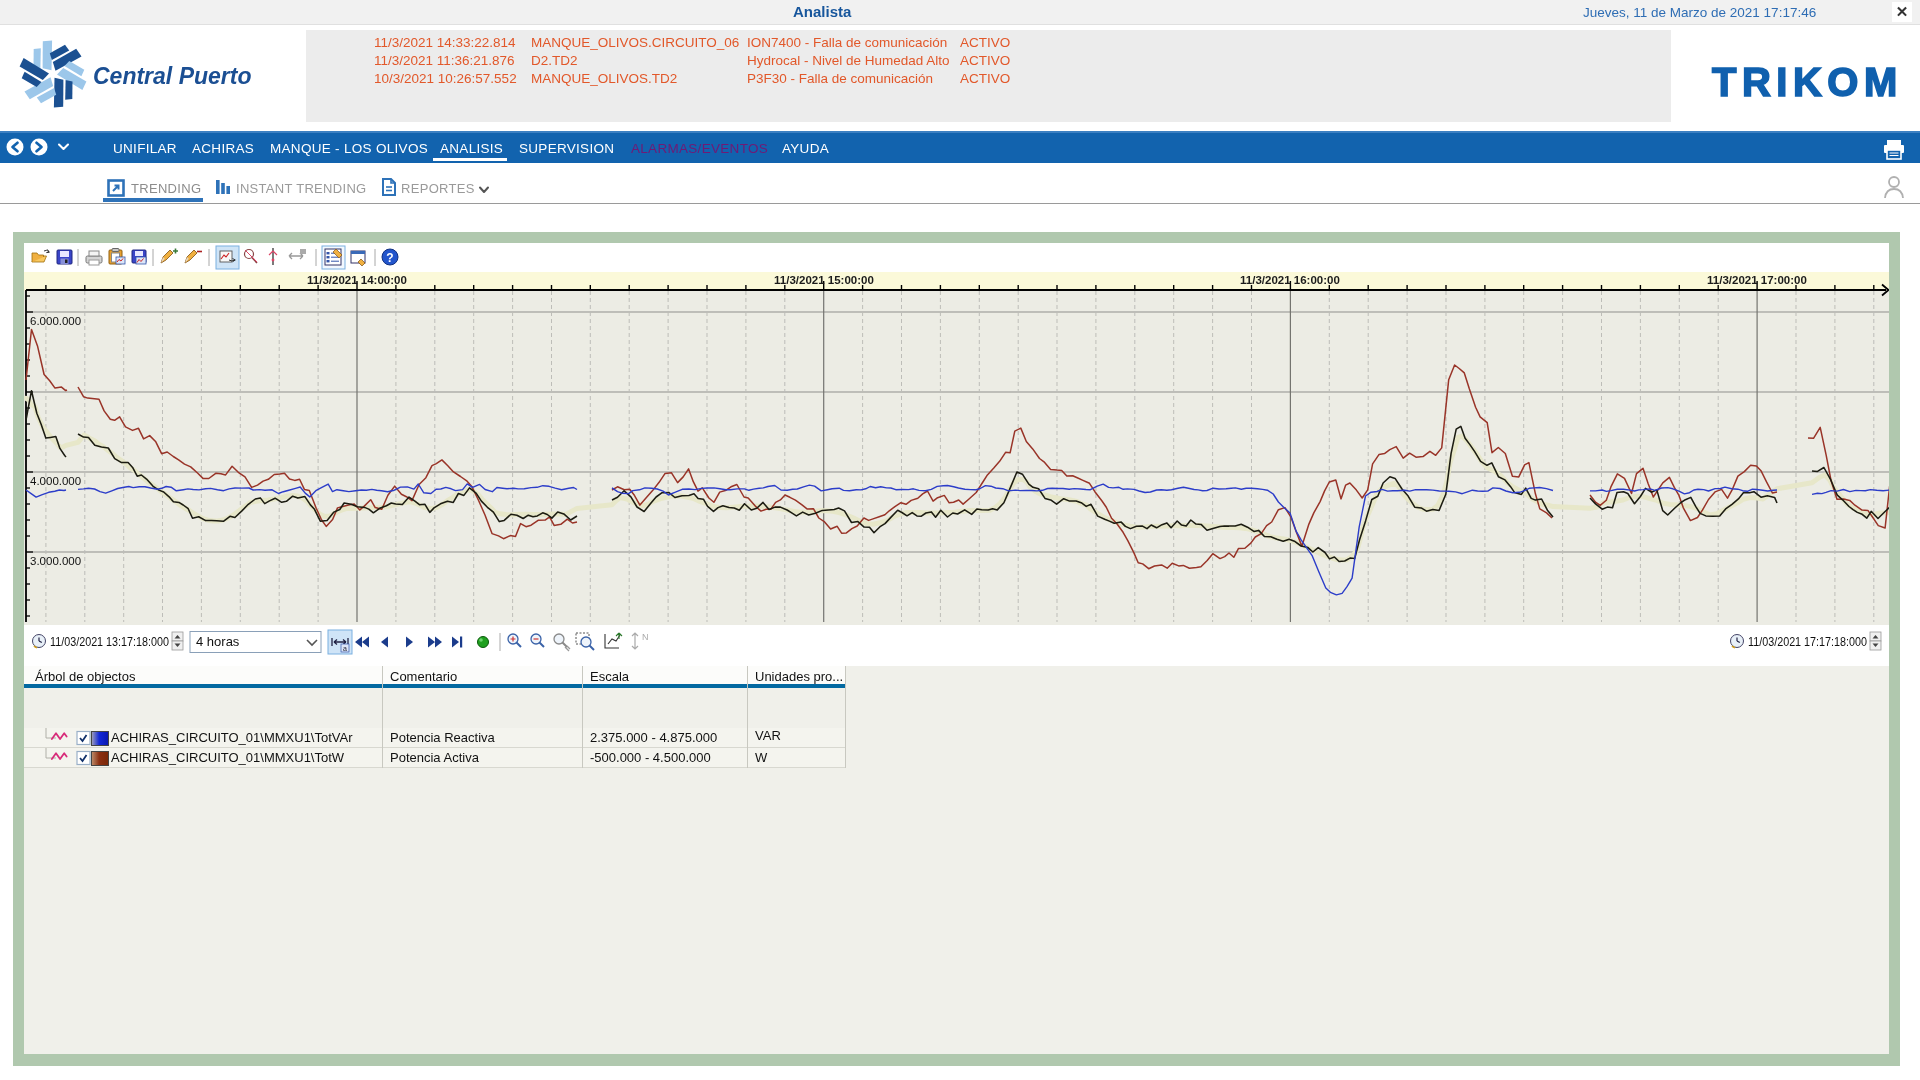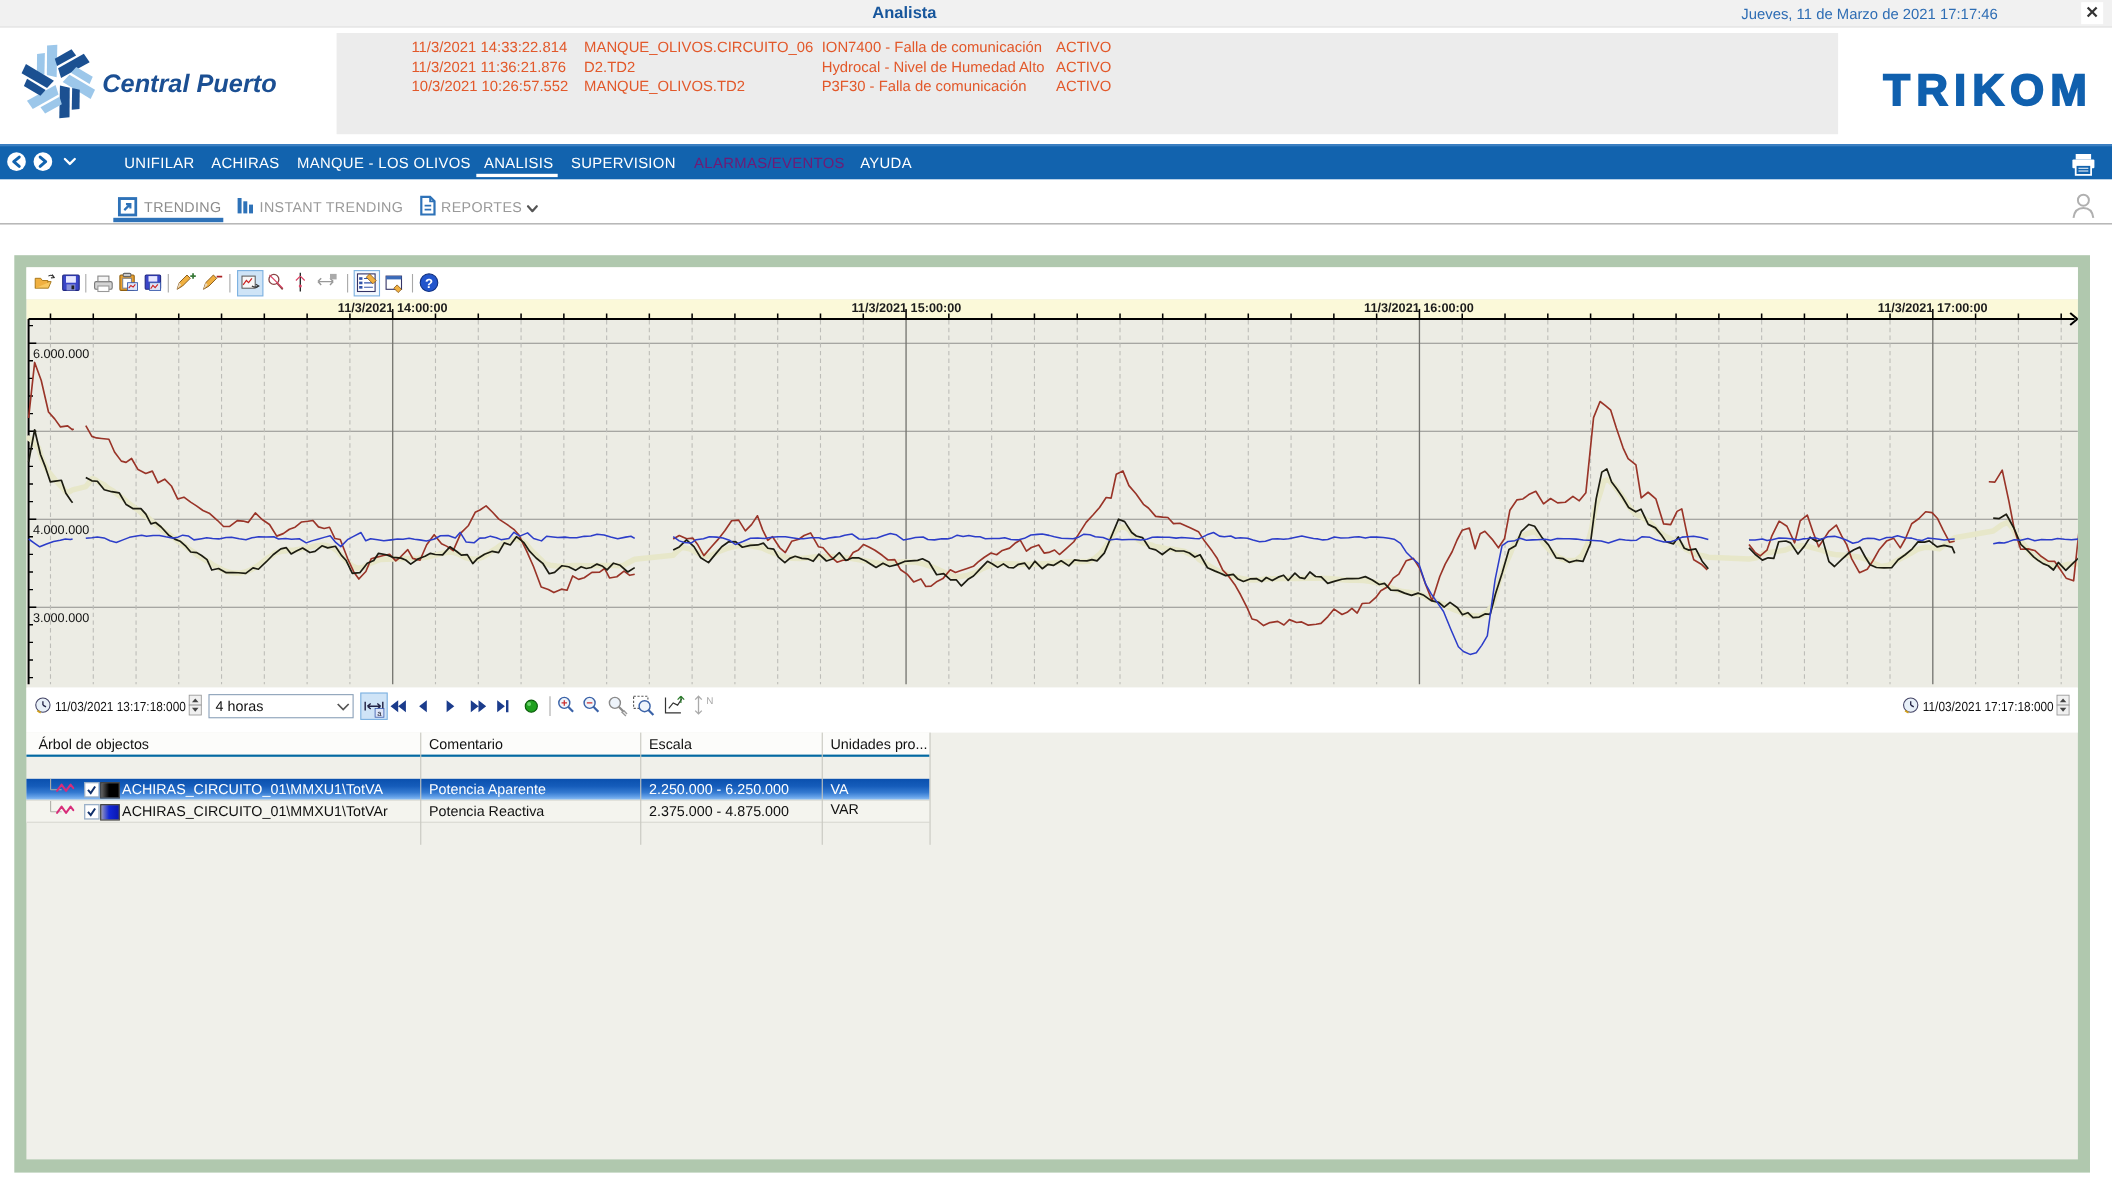--- a/index.html
+++ b/index.html
@@ -344,52 +344,52 @@
     </g>
     <text x="1724" y="18" font-family="Liberation Sans" font-size="12" fill="#111" textLength="119" lengthAdjust="spacingAndGlyphs">11/03/2021 17:17:18:000</text>
     <g transform="translate(1846,4)">
       <rect x="0" y="0" width="11" height="9" fill="#f0f0f0" stroke="#999" stroke-width="0.8"></rect>
       <rect x="0" y="9" width="11" height="9" fill="#f0f0f0" stroke="#999" stroke-width="0.8"></rect>
       <path d="M5.5,3 l3,3.5 h-6 z" fill="#444"></path>
       <path d="M5.5,15 l3,-3.5 h-6 z" fill="#444"></path>
     </g>
   </svg>
 <div style="position:absolute;left:24px;top:666px;width:821px;height:102px;font-size:13px;color:#111">
-    <div style="position:absolute;left:0;top:0;width:821px;height:22px;background:#fcfcfa;border-bottom:2px solid #0369a1">
+    <div style="position:absolute;left:0;top:0;width:821px;height:22px;background:#fcfcfa;border-bottom:4px solid #0369a1">
       <span style="position:absolute;left:11px;top:3px">Árbol de objectos</span>
       <span style="position:absolute;left:366px;top:3px">Comentario</span>
       <span style="position:absolute;left:566px;top:3px">Escala</span>
       <span style="position:absolute;left:731px;top:3px">Unidades pro...</span>
-    </div>
-    <div style="position:absolute;left:0;top:42px;width:821px;height:20px;background:linear-gradient(180deg,#0a50ae 0%,#155cba 35%,#3379d0 65%,#5f9de6 85%,#8fc0f4 100%);color:#fff;border-bottom:1px solid #d8d8d0">
-      <svg width="110" height="20" style="position:absolute;left:0;top:0">
-        <path d="M22,10 h10" stroke="#b0b0a8" stroke-width="1"></path>
-        <path d="M22,0 v10" stroke="#b0b0a8" stroke-width="1"></path>
-        <path d="M34,14 l5,-7 5,7 M44,14 l5,-7 3,4" fill="none" stroke="#d82d7a" stroke-width="2.2" stroke-linejoin="round" stroke-linecap="round" transform="translate(0,-0.5) scale(0.82)"></path>
-        <rect x="53" y="3.5" width="13" height="13" fill="#fff" stroke="#9ab0c8" stroke-width="1.2"></rect>
-        <path d="M56,10 l2.5,3 4,-6" fill="none" stroke="#10306a" stroke-width="1.8"></path>
-        <rect x="68" y="3.5" width="16" height="13" fill="#888" stroke="#444" stroke-width="0.8"></rect>
-      </svg>
-      <span style="position:absolute;left:68px;top:3.5px;width:16px;height:13px;background:linear-gradient(90deg,#666 ,#000 45%,#000);outline:1px solid #444"></span>
-      <span style="position:absolute;left:87px;top:2px">ACHIRAS_CIRCUITO_01\MMXU1\TotVA</span>
-      <span style="position:absolute;left:366px;top:2px">Potencia Aparente</span>
-      <span style="position:absolute;left:566px;top:2px">2.250.000 - 6.250.000</span>
-      <span style="position:absolute;left:731px;top:2px">VA</span>
     </div>
     <div style="position:absolute;left:0;top:62px;width:821px;height:20px;background:#f4f4ee;color:#111;border-bottom:1px solid #d8d8d0">
       <svg width="110" height="20" style="position:absolute;left:0;top:0">
         <path d="M22,10 h10" stroke="#b0b0a8" stroke-width="1"></path>
         <path d="M22,0 v10" stroke="#b0b0a8" stroke-width="1"></path>
         <path d="M34,14 l5,-7 5,7 M44,14 l5,-7 3,4" fill="none" stroke="#d82d7a" stroke-width="2.2" stroke-linejoin="round" stroke-linecap="round" transform="translate(0,-0.5) scale(0.82)"></path>
         <rect x="53" y="3.5" width="13" height="13" fill="#fff" stroke="#9ab0c8" stroke-width="1.2"></rect>
         <path d="M56,10 l2.5,3 4,-6" fill="none" stroke="#10306a" stroke-width="1.8"></path>
         <rect x="68" y="3.5" width="16" height="13" fill="#888" stroke="#444" stroke-width="0.8"></rect>
       </svg>
       <span style="position:absolute;left:68px;top:3.5px;width:16px;height:13px;background:linear-gradient(90deg,#99b,#1228d8 45%,#0a18b0);outline:1px solid #444"></span>
       <span style="position:absolute;left:87px;top:2px">ACHIRAS_CIRCUITO_01\MMXU1\TotVAr</span>
       <span style="position:absolute;left:366px;top:2px">Potencia Reactiva</span>
       <span style="position:absolute;left:566px;top:2px">2.375.000 - 4.875.000</span>
       <span style="position:absolute;left:731px;top:0">VAR</span>
     </div>
+    <div style="position:absolute;left:0;top:82px;width:821px;height:20px;background:#f4f4ee;color:#111;border-bottom:1px solid #d8d8d0">
+      <svg width="110" height="20" style="position:absolute;left:0;top:0">
+        <path d="M22,10 h10" stroke="#b0b0a8" stroke-width="1"></path>
+        <path d="M22,0 v10" stroke="#b0b0a8" stroke-width="1"></path>
+        <path d="M34,14 l5,-7 5,7 M44,14 l5,-7 3,4" fill="none" stroke="#d82d7a" stroke-width="2.2" stroke-linejoin="round" stroke-linecap="round" transform="translate(0,-0.5) scale(0.82)"></path>
+        <rect x="53" y="3.5" width="13" height="13" fill="#fff" stroke="#9ab0c8" stroke-width="1.2"></rect>
+        <path d="M56,10 l2.5,3 4,-6" fill="none" stroke="#10306a" stroke-width="1.8"></path>
+        <rect x="68" y="3.5" width="16" height="13" fill="#888" stroke="#444" stroke-width="0.8"></rect>
+      </svg>
+      <span style="position:absolute;left:68px;top:3.5px;width:16px;height:13px;background:linear-gradient(90deg,#b86,#8c3012 45%,#7a2808);outline:1px solid #444"></span>
+      <span style="position:absolute;left:87px;top:2px">ACHIRAS_CIRCUITO_01\MMXU1\TotW</span>
+      <span style="position:absolute;left:366px;top:2px">Potencia Activa</span>
+      <span style="position:absolute;left:566px;top:2px">-500.000 - 4.500.000</span>
+      <span style="position:absolute;left:731px;top:2px">W</span>
+    </div>
     <div style="position:absolute;left:358px;top:0;width:1px;height:102px;background:#c8c8c0"></div>
     <div style="position:absolute;left:558px;top:0;width:1px;height:102px;background:#c8c8c0"></div>
     <div style="position:absolute;left:723px;top:0;width:1px;height:102px;background:#c8c8c0"></div>
     <div style="position:absolute;left:821px;top:0;width:1px;height:102px;background:#c8c8c0"></div>
   </div>
 </body></html>

